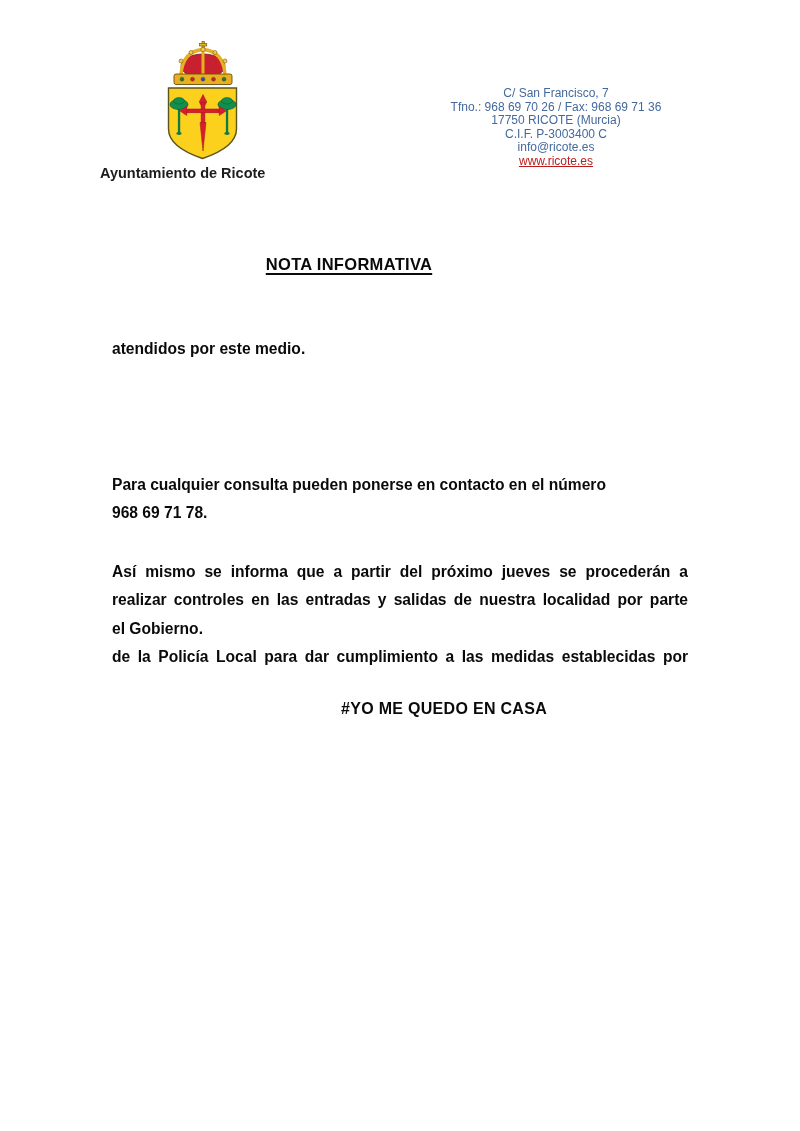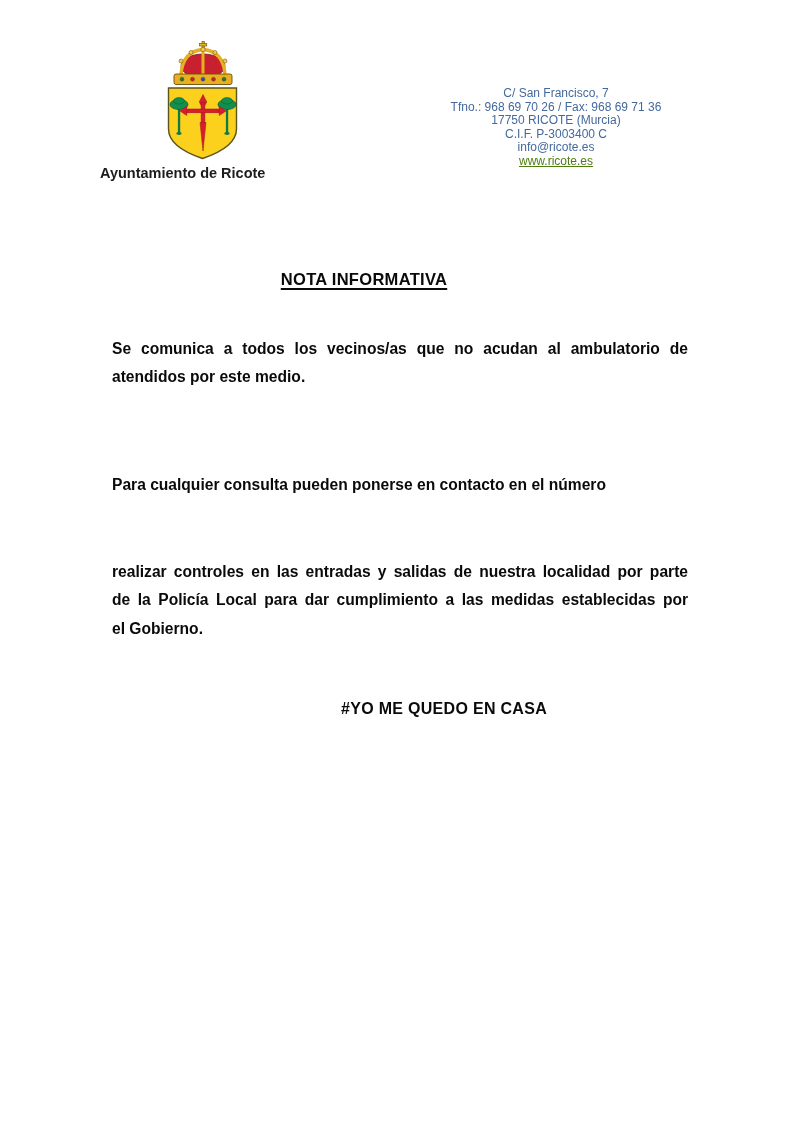--- a/index.html
+++ b/index.html
@@ -47,31 +47,31 @@
     top: 87px;
     left: 406px;
     width: 300px;
     text-align: center;
     font-size: 12px;
     line-height: 13.5px;
     color: #44699d;
   }
   .contact .website-line { line-height: 13.5px; }
   .contact a {
-    color: #4d7c0f;
+    color: #b91c1c;
     text-decoration: underline;
     cursor: pointer;
   }
   
   .doc-title {
     position: absolute;
     top: 254px;
     left: 0;
     width: 696px;
-    margin: 16px;
+    margin: 1px;
     text-align: center;
     font-size: 16.5px;
     font-weight: bold;
     color: #0a0a0a;
     letter-spacing: 0.3px;
   }
   .doc-title span {
     text-decoration: underline;
     text-decoration-thickness: 1.7px;
     text-underline-offset: 3px;
@@ -162,27 +162,28 @@
     <div>Tfno.: 968 69 70 26 / Fax: 968 69 71 36</div>
     <div>17750 RICOTE (Murcia)</div>
     <div>C.I.F. P-3003400 C</div>
     <div>info@ricote.es</div>
     <div class="website-line"><a>www.ricote.es</a></div>
   </div>
 
   <h1 class="doc-title"><span>NOTA INFORMATIVA</span></h1>
 
   <div class="para p1">
-      <div class="line">Se comunica a todos los vecinos/as que no acudan al ambulatorio de</div>
       <div class="line last">atendidos por este medio.</div>
     </div>
   <div class="para p2 no-justify">
       <div class="line">Para cualquier consulta pueden ponerse en contacto en el número</div>
+      <div class="line last">968 69 71 78.</div>
     </div>
   <div class="para p3">
+      <div class="line">Así mismo se informa que a partir del próximo jueves se procederán a</div>
       <div class="line">realizar controles en las entradas y salidas de nuestra localidad por parte</div>
+      <div class="line last">el Gobierno.</div>
       <div class="line">de la Policía Local para dar cumplimiento a las medidas establecidas por</div>
-      <div class="line last">el Gobierno.</div>
     </div>
 
   <div class="hashtag">#YO ME QUEDO EN CASA</div>
 
 </div>
 
 </body></html>

